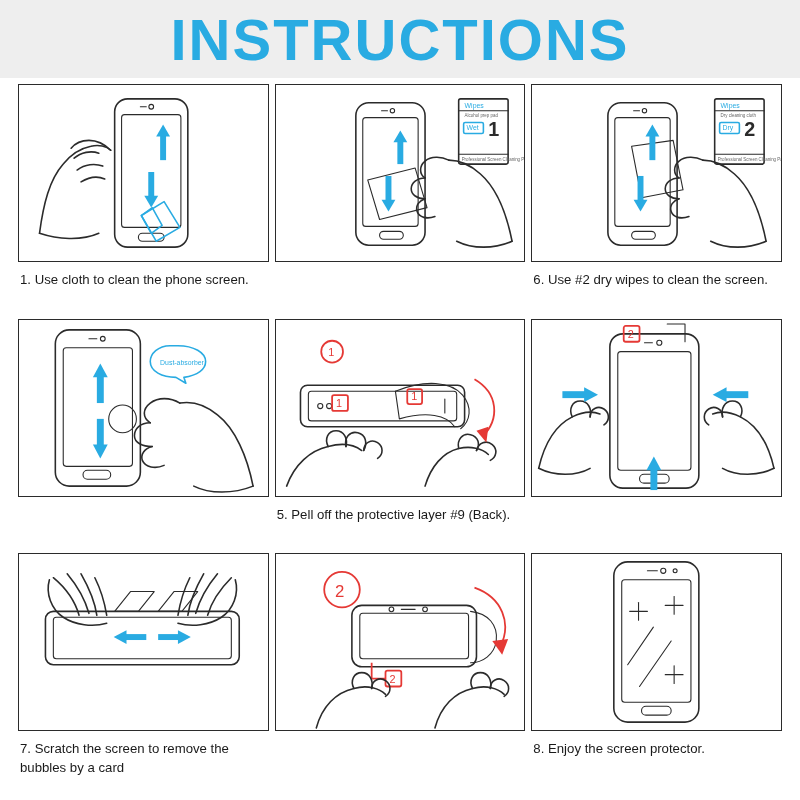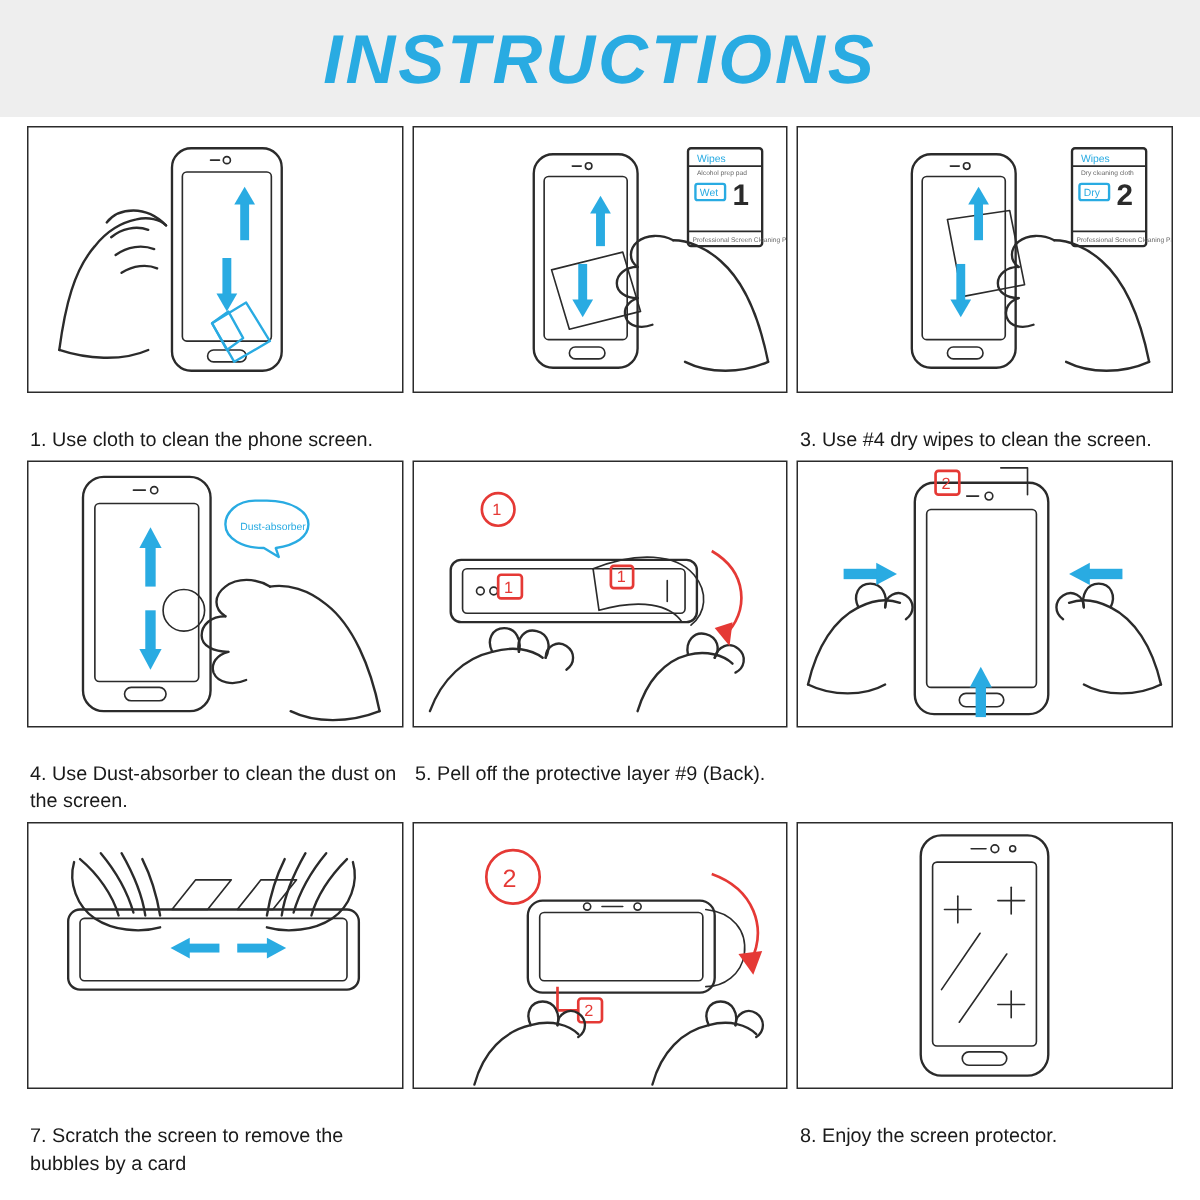--- a/index.html
+++ b/index.html
@@ -27,24 +27,23 @@
     width: 800px;
     height: 78px;
     background: #eeeeee;
     display: flex;
     align-items: center;
     justify-content: center;
   }
   .title-text {
     font-family: "Liberation Sans", sans-serif;
     font-weight: bold;
-    font-size: 46px;
+    font-size: 58px;
     letter-spacing: 2px;
     color: #29abe2;
-    font-style: italic;
   }
   .grid {
     position: absolute;
     left: 18px;
     top: 84px;
     width: 764px;
     height: 700px;
     display: grid;
     grid-template-columns: repeat(3, 1fr);
     grid-template-rows: repeat(3, 1fr);
@@ -59,21 +58,21 @@
   }
   .panel {
     position: relative;
     border: 1px solid #2b2b2b;
     background: #ffffff;
     height: 178px;
     box-sizing: border-box;
     overflow: hidden;
   }
   .caption {
-    margin-top: 22px;
+    margin-top: 9px;
     font-size: 13.2px;
     line-height: 1.42;
     color: #1a1a1a;
     padding-left: 2px;
     padding-right: 4px;
   }
   svg.art {
     display: block;
     width: 100%;
     height: 100%;
@@ -198,21 +197,21 @@
           <g class="cyan-fill">
             <rect x="118" y="50" width="6" height="26"></rect>
             <path d="M114 52 L121 40 L128 52 Z"></path>
           </g>
           <g class="cyan-fill">
             <rect x="106" y="92" width="6" height="26"></rect>
             <path d="M102 116 L109 128 L116 116 Z"></path>
           </g>
         </svg>
       </div>
-      <div class="caption">3. Use #4 dry wipes to clean the screen.</div>
+      <div class="caption">6. Use #2 dry wipes to clean the screen.</div>
     </div>
 
     <div class="cell">
       <div class="panel">
         <svg class="art" viewBox="0 0 250 178" preserveAspectRatio="xMidYMid meet">
           <rect class="ink" x="36" y="10" width="86" height="158" rx="14"></rect>
           <rect class="ink-thin" x="44" y="28" width="70" height="120" rx="3"></rect>
           <circle class="ink-thin" cx="84" cy="19" r="2.4"></circle>
           <line class="ink-thin" x1="70" y1="19" x2="78" y2="19"></line>
           <rect class="ink-thin" x="64" y="152" width="28" height="9" rx="4.5"></rect>
@@ -230,21 +229,20 @@
           <g class="cyan-fill">
             <rect x="78" y="56" width="7" height="28"></rect>
             <path d="M74 58 L81.5 44 L89 58 Z"></path>
           </g>
           <g class="cyan-fill">
             <rect x="78" y="100" width="7" height="28"></rect>
             <path d="M74 126 L81.5 140 L89 126 Z"></path>
           </g>
         </svg>
       </div>
-      <div class="caption">4. Use Dust-absorber to clean the dust on the screen.</div>
     </div>
 
     <div class="cell">
       <div class="panel">
         <svg class="art" viewBox="0 0 250 178" preserveAspectRatio="xMidYMid meet">
 
           <rect class="ink" x="24" y="66" width="166" height="42" rx="7"></rect>
           <rect class="ink-thin" x="32" y="72" width="150" height="30" rx="3"></rect>
           <circle class="ink-thin" cx="44" cy="87" r="2.6"></circle>
           <circle class="ink-thin" cx="53" cy="87" r="2.6"></circle>

